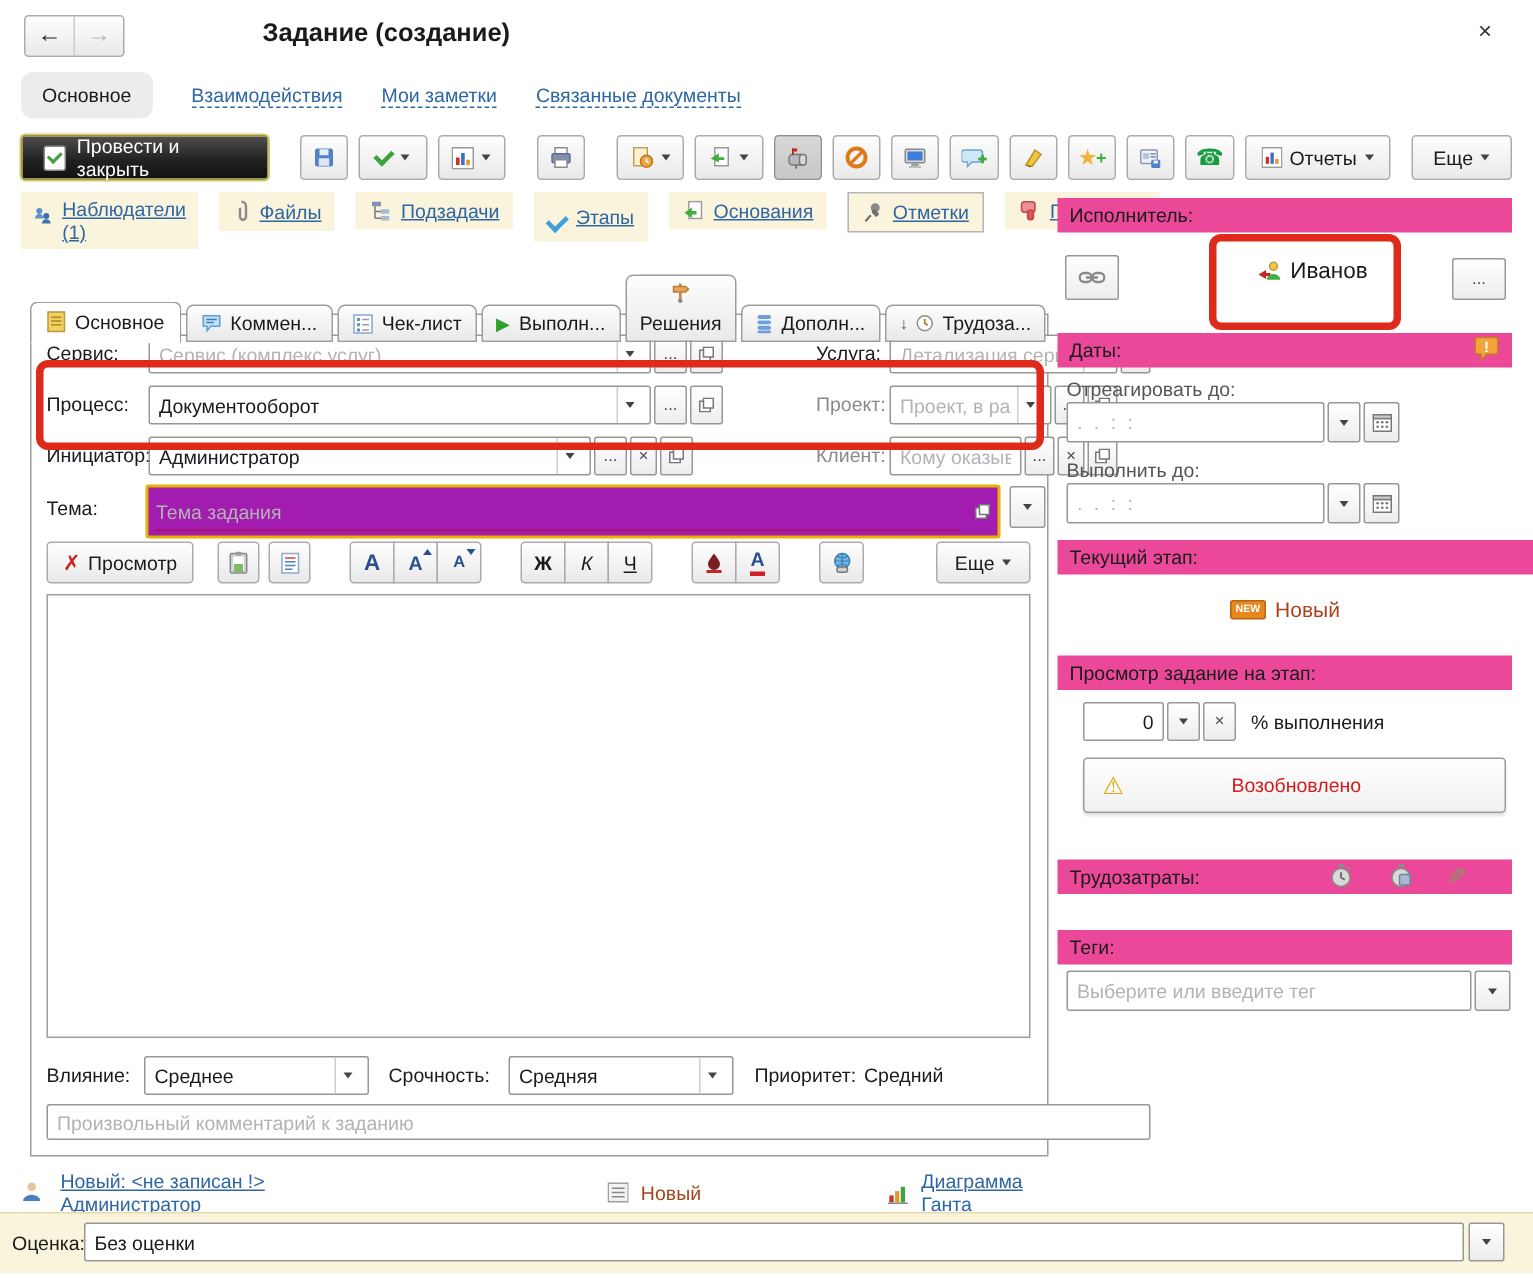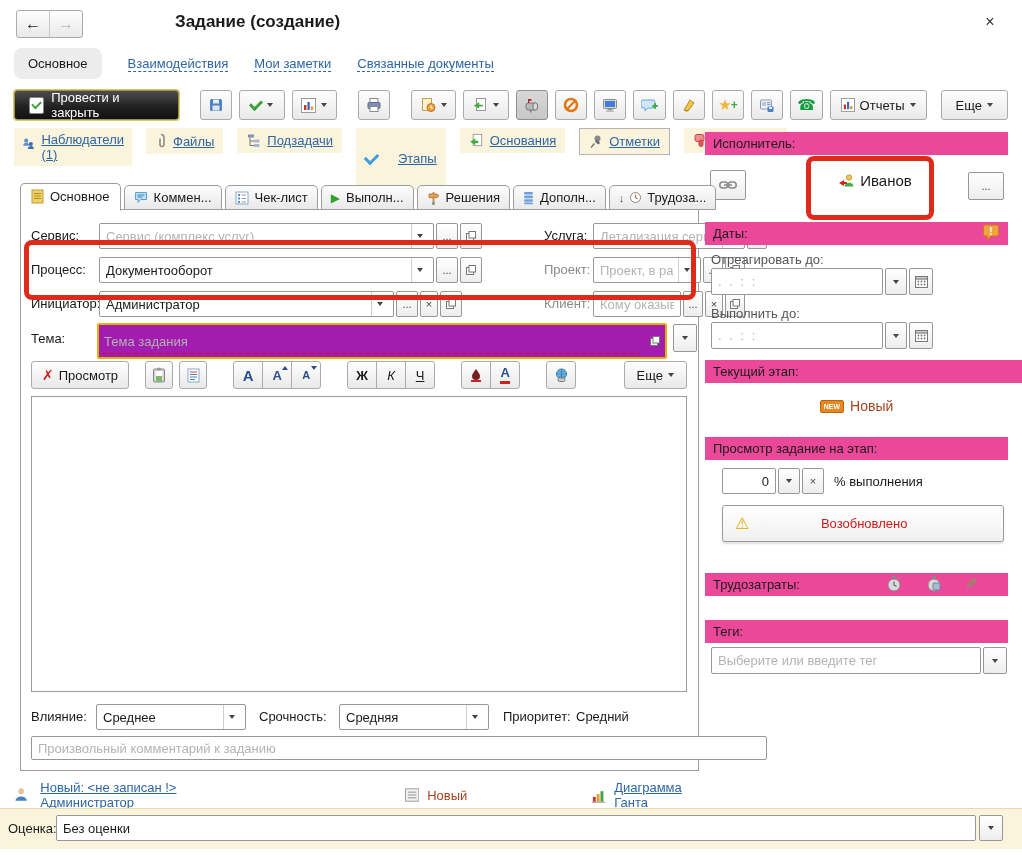--- a/index.html
+++ b/index.html
@@ -195,21 +195,21 @@
       <svg width="15" height="15" viewBox="0 0 15 15">
           <rect x="2" y="1.5" width="6" height="3" fill="#7f91b5"></rect>
           <line x1="4" y1="4.5" x2="4" y2="12.5" stroke="#777"></line>
           <line x1="4" y1="8" x2="8" y2="8" stroke="#777"></line>
           <line x1="4" y1="12.5" x2="8" y2="12.5" stroke="#777"></line>
           <rect x="8" y="6.5" width="5.5" height="3" fill="#a9b9d5"></rect>
           <rect x="8" y="11" width="5.5" height="3" fill="#a9b9d5"></rect>
         </svg>
       <span class="lnk">Подзадачи</span>
     </div>
-    <div class="cream" style="padding:23px 9px;display:flex;gap:20px;align-items:center;">
+    <div class="cream" style="padding:9px 9px;display:flex;gap:6px;align-items:flex-end;">
       <span class="chk blue" style="width:10px;height:6px;border-width:3.4px;"></span>
       <span class="lnk">Этапы</span>
     </div>
     <div class="cream" style="padding:5px 9px;display:flex;gap:6px;align-items:center;">
       <svg width="15" height="15" viewBox="0 0 16 16">
           <rect x="4.5" y="1.5" width="9" height="12" fill="#fff" stroke="#9a9a9a"></rect>
           <path d="M1.5 12.5 L7 8.6 L7 11.2 L10.5 11.2 L10.5 13.8 L7 13.8 L7 16.4 Z" fill="#3fae3f" transform="translate(0,-2.5) scale(0.95)"></path>
         </svg>
       <span class="lnk">Основания</span>
     </div>
@@ -257,21 +257,21 @@
           <line x1="6.5" y1="4" x2="11" y2="4" stroke="#999"></line>
           <line x1="6.5" y1="7.5" x2="11" y2="7.5" stroke="#999"></line>
           <line x1="6.5" y1="11" x2="11" y2="11" stroke="#999"></line>
         </svg>
       <span>Чек-лист</span>
     </div>
     <div style="box-sizing:border-box;border:1px solid #9d9d9d;border-radius:5px 5px 0 0;background:linear-gradient(#fdfdfd,#e9e9e9);padding:4px 9px;display:flex;gap:6px;align-items:center;">
       <span class="glyph" style="color:#2ea12e;font-size:12px;line-height:1;">▶</span>
       <span>Выполн...</span>
     </div>
-    <div style="box-sizing:border-box;border:1px solid #9d9d9d;border-radius:5px 5px 0 0;background:linear-gradient(#fdfdfd,#e9e9e9);padding:4px 9px;display:flex;gap:6px;align-items:center;">
+    <div style="box-sizing:border-box;border:1px solid #9d9d9d;border-radius:5px 5px 0 0;background:linear-gradient(#fdfdfd,#e9e9e9);padding:4px 9px;display:flex;gap:6px;align-items:center;flex-direction:column;">
       <svg width="13" height="14" viewBox="0 0 13 14">
           <rect x="5.6" y="1" width="1.8" height="12" fill="#c08a4a"></rect>
           <path d="M2 3 h8 l2 1.8 l-2 1.8 h-8 z" fill="#e8a35a" stroke="#b97f3a"></path>
           <circle cx="6.5" cy="12.5" r="1.5" fill="#8a8a8a"></circle>
         </svg>
       <span>Решения</span>
     </div>
     <div style="box-sizing:border-box;border:1px solid #9d9d9d;border-radius:5px 5px 0 0;background:linear-gradient(#fdfdfd,#e9e9e9);padding:4px 9px;display:flex;gap:6px;align-items:center;">
       <svg width="11" height="14" viewBox="0 0 11 14">
           <rect x="1" y="1" width="9" height="2.6" rx="1.3" fill="#6f9fd8"></rect>

